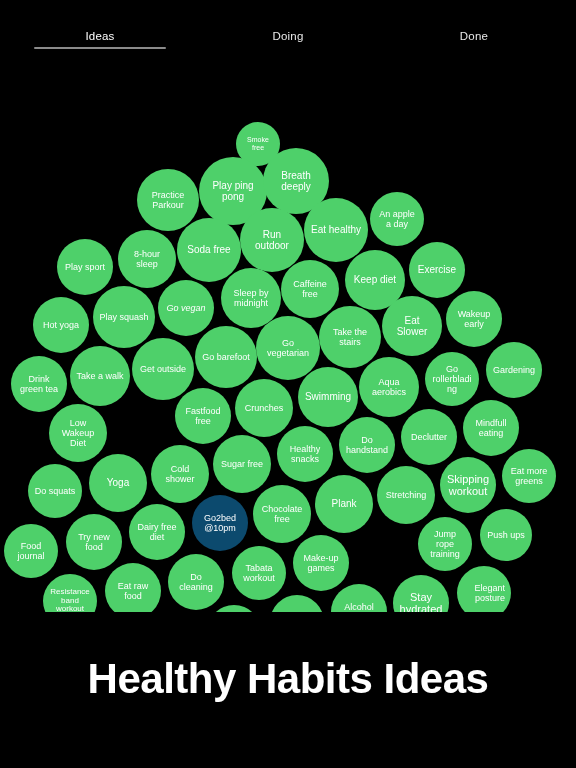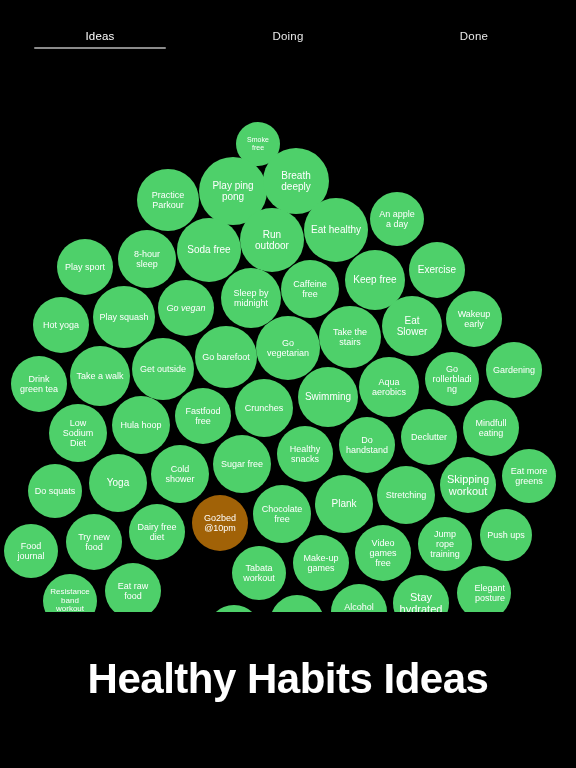--- a/index.html
+++ b/index.html
@@ -130,21 +130,21 @@
       <div class="bubble" style="left: 177px; top: 160px; width: 64px; height: 64px; font-size: 10px; background: rgb(78, 208, 106); color: rgb(255, 255, 255);">
         <span>Soda free</span>
       </div>
       <div class="bubble" style="left: 118px; top: 172px; width: 58px; height: 58px; font-size: 9px; background: rgb(78, 208, 106); color: rgb(255, 255, 255);">
         <span>8-hour sleep</span>
       </div>
       <div class="bubble" style="left: 57px; top: 181px; width: 56px; height: 56px; font-size: 9px; background: rgb(78, 208, 106); color: rgb(255, 255, 255);">
         <span>Play sport</span>
       </div>
       <div class="bubble" style="left: 345px; top: 192px; width: 60px; height: 60px; font-size: 10px; background: rgb(78, 208, 106); color: rgb(255, 255, 255);">
-        <span>Keep free</span>
+        <span>Keep diet</span>
       </div>
       <div class="bubble" style="left: 409px; top: 184px; width: 56px; height: 56px; font-size: 10px; background: rgb(78, 208, 106); color: rgb(255, 255, 255);">
         <span>Exercise</span>
       </div>
       <div class="bubble" style="left: 221px; top: 210px; width: 60px; height: 60px; font-size: 9px; background: rgb(78, 208, 106); color: rgb(255, 255, 255);">
         <span>Sleep by midnight</span>
       </div>
       <div class="bubble" style="left: 281px; top: 202px; width: 58px; height: 58px; font-size: 9px; background: rgb(78, 208, 106); color: rgb(255, 255, 255);">
         <span>Caffeine free</span>
       </div>
@@ -192,25 +192,22 @@
       </div>
       <div class="bubble" style="left: 486px; top: 284px; width: 56px; height: 56px; font-size: 9px; background: rgb(78, 208, 106); color: rgb(255, 255, 255);">
         <span>Gardening</span>
       </div>
       <div class="bubble" style="left: 235px; top: 321px; width: 58px; height: 58px; font-size: 9px; background: rgb(78, 208, 106); color: rgb(255, 255, 255);">
         <span>Crunches</span>
       </div>
       <div class="bubble" style="left: 175px; top: 330px; width: 56px; height: 56px; font-size: 9px; background: rgb(78, 208, 106); color: rgb(255, 255, 255);">
         <span>Fastfood free</span>
       </div>
-      <div class="bubble" style="left: 112px; top: 338px; width: 58px; height: 58px; font-size: 9px; background: rgb(78, 208, 106); color: rgb(255, 255, 255);">
-        <span>Hula hoop</span>
-      </div>
       <div class="bubble" style="left: 49px; top: 346px; width: 58px; height: 58px; font-size: 9px; background: rgb(78, 208, 106); color: rgb(255, 255, 255);">
-        <span>Low Sodium Diet</span>
+        <span>Low Wakeup Diet</span>
       </div>
       <div class="bubble" style="left: 339px; top: 359px; width: 56px; height: 56px; font-size: 9px; background: rgb(78, 208, 106); color: rgb(255, 255, 255);">
         <span>Do handstand</span>
       </div>
       <div class="bubble" style="left: 401px; top: 351px; width: 56px; height: 56px; font-size: 9px; background: rgb(78, 208, 106); color: rgb(255, 255, 255);">
         <span>Declutter</span>
       </div>
       <div class="bubble" style="left: 463px; top: 342px; width: 56px; height: 56px; font-size: 9px; background: rgb(78, 208, 106); color: rgb(255, 255, 255);">
         <span>Mindfull eating</span>
       </div>
@@ -237,46 +234,46 @@
       </div>
       <div class="bubble" style="left: 502px; top: 391px; width: 54px; height: 54px; font-size: 9px; background: rgb(78, 208, 106); color: rgb(255, 255, 255);">
         <span>Eat more greens</span>
       </div>
       <div class="bubble" style="left: 315px; top: 417px; width: 58px; height: 58px; font-size: 10px; background: rgb(78, 208, 106); color: rgb(255, 255, 255);">
         <span>Plank</span>
       </div>
       <div class="bubble" style="left: 253px; top: 427px; width: 58px; height: 58px; font-size: 9px; background: rgb(78, 208, 106); color: rgb(255, 255, 255);">
         <span>Chocolate free</span>
       </div>
-      <div class="bubble" style="left: 192px; top: 437px; width: 56px; height: 56px; font-size: 9px; background: #a16207; color: rgb(255, 255, 255);">
+      <div class="bubble" style="left: 192px; top: 437px; width: 56px; height: 56px; font-size: 9px; background: #0c4a6e; color: rgb(255, 255, 255);">
         <span>Go2bed @10pm</span>
       </div>
       <div class="bubble" style="left: 129px; top: 446px; width: 56px; height: 56px; font-size: 9px; background: rgb(78, 208, 106); color: rgb(255, 255, 255);">
         <span>Dairy free diet</span>
       </div>
       <div class="bubble" style="left: 66px; top: 456px; width: 56px; height: 56px; font-size: 9px; background: rgb(78, 208, 106); color: rgb(255, 255, 255);">
         <span>Try new food</span>
       </div>
       <div class="bubble" style="left: 4px; top: 466px; width: 54px; height: 54px; font-size: 9px; background: rgb(78, 208, 106); color: rgb(255, 255, 255);">
         <span>Food journal</span>
       </div>
-      <div class="bubble" style="left: 355px; top: 467px; width: 56px; height: 56px; font-size: 9px; background: rgb(78, 208, 106); color: rgb(255, 255, 255);">
-        <span>Video games free</span>
-      </div>
       <div class="bubble" style="left: 418px; top: 459px; width: 54px; height: 54px; font-size: 9px; background: rgb(78, 208, 106); color: rgb(255, 255, 255);">
         <span>Jump rope training</span>
       </div>
       <div class="bubble" style="left: 480px; top: 451px; width: 52px; height: 52px; font-size: 9px; background: rgb(78, 208, 106); color: rgb(255, 255, 255);">
         <span>Push ups</span>
       </div>
       <div class="bubble" style="left: 293px; top: 477px; width: 56px; height: 56px; font-size: 9px; background: rgb(78, 208, 106); color: rgb(255, 255, 255);">
         <span>Make-up games</span>
       </div>
       <div class="bubble" style="left: 232px; top: 488px; width: 54px; height: 54px; font-size: 9px; background: rgb(78, 208, 106); color: rgb(255, 255, 255);">
         <span>Tabata workout</span>
+      </div>
+      <div class="bubble" style="left: 168px; top: 496px; width: 56px; height: 56px; font-size: 9px; background: rgb(78, 208, 106); color: rgb(255, 255, 255);">
+        <span>Do cleaning</span>
       </div>
       <div class="bubble" style="left: 43px; top: 516px; width: 54px; height: 54px; font-size: 8px; background: rgb(78, 208, 106); color: rgb(255, 255, 255);">
         <span>Resistance band workout</span>
       </div>
       <div class="bubble" style="left: 105px; top: 505px; width: 56px; height: 56px; font-size: 9px; background: rgb(78, 208, 106); color: rgb(255, 255, 255);">
         <span>Eat raw food</span>
       </div>
       <div class="bubble" style="left: 393px; top: 517px; width: 56px; height: 56px; font-size: 11px; background: rgb(78, 208, 106); color: rgb(255, 255, 255);">
         <span>Stay hydrated</span>
       </div>

